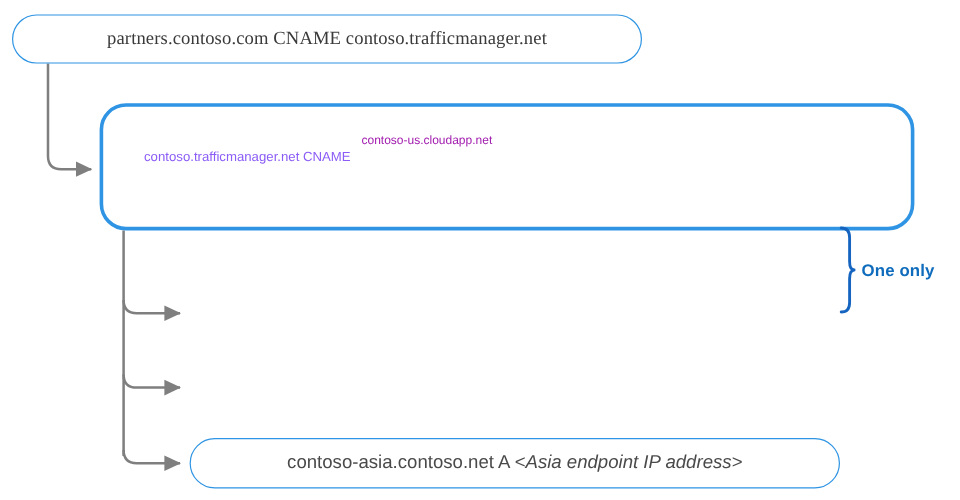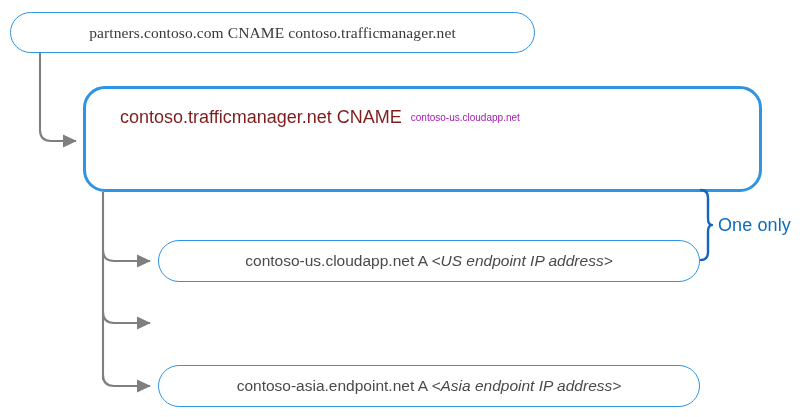--- a/index.html
+++ b/index.html
@@ -65,25 +65,26 @@
   }
 
   .main-inner {
     position: absolute;
     left: 34px;
     top: 18px;
     display: flex;
     align-items: flex-start;
   }
   .main-left {
-    font-size: 18px;
-    color: #7f1d1d;
+    font-size: 11px;
+    color: #8b5cf6;
     white-space: nowrap;
     line-height: 21.5px;
     padding-top: 0px;
+    margin-top: 14px;
   }
   .main-right {
     margin-left: 9px;
     line-height: 21.5px;
   }
   .main-right .cname-target {
     font-size: 10px;
     color: #a21caf;
     white-space: nowrap;
     display: block;
@@ -93,22 +94,22 @@
   #brace-group {
     position: absolute;
     left: 612px;
     top: 99px;
     display: flex;
     align-items: center;
   }
   #brace-svg { display: block; }
   #one-only-label {
     margin-left: 5px;
-    font-size: 18px;
-    font-weight: normal;
+    font-size: 14px;
+    font-weight: bold;
     color: #0f6cbd;
     white-space: nowrap;
     letter-spacing: 0.1px;
   }
 
   
   .box-a {
     left: 158px;
     width: 542px;
     height: 42px;
@@ -167,22 +168,19 @@
 
     <div id="brace-group">
       <svg id="brace-svg" width="15" height="74" viewBox="0 0 15 74" aria-hidden="true">
         <path d="M3,2 Q10,2 10,10 L10,30 Q10,37 14,37 Q10,37 10,44 L10,64 Q10,72 3,72" fill="none" stroke="#1565c0" stroke-width="2.4" stroke-linecap="round" stroke-linejoin="round"></path>
       </svg>
       <span id="one-only-label">One only</span>
     </div>
 
   </div>
 
-  <div class="rec-box box-a" id="box-a-us">
-    <span class="rec-text"><span>contoso-us.cloudapp.net A </span><span class="ph">&lt;US endpoint IP address&gt;</span></span>
-  </div>
 
 
   <div class="rec-box box-a" id="box-a-asia">
-    <span class="rec-text"><span>contoso-asia.endpoint.net A </span><span class="ph">&lt;Asia endpoint IP address&gt;</span></span>
+    <span class="rec-text"><span>contoso-asia.contoso.net A </span><span class="ph">&lt;Asia endpoint IP address&gt;</span></span>
   </div>
 
 </div>
 
 </body></html>

